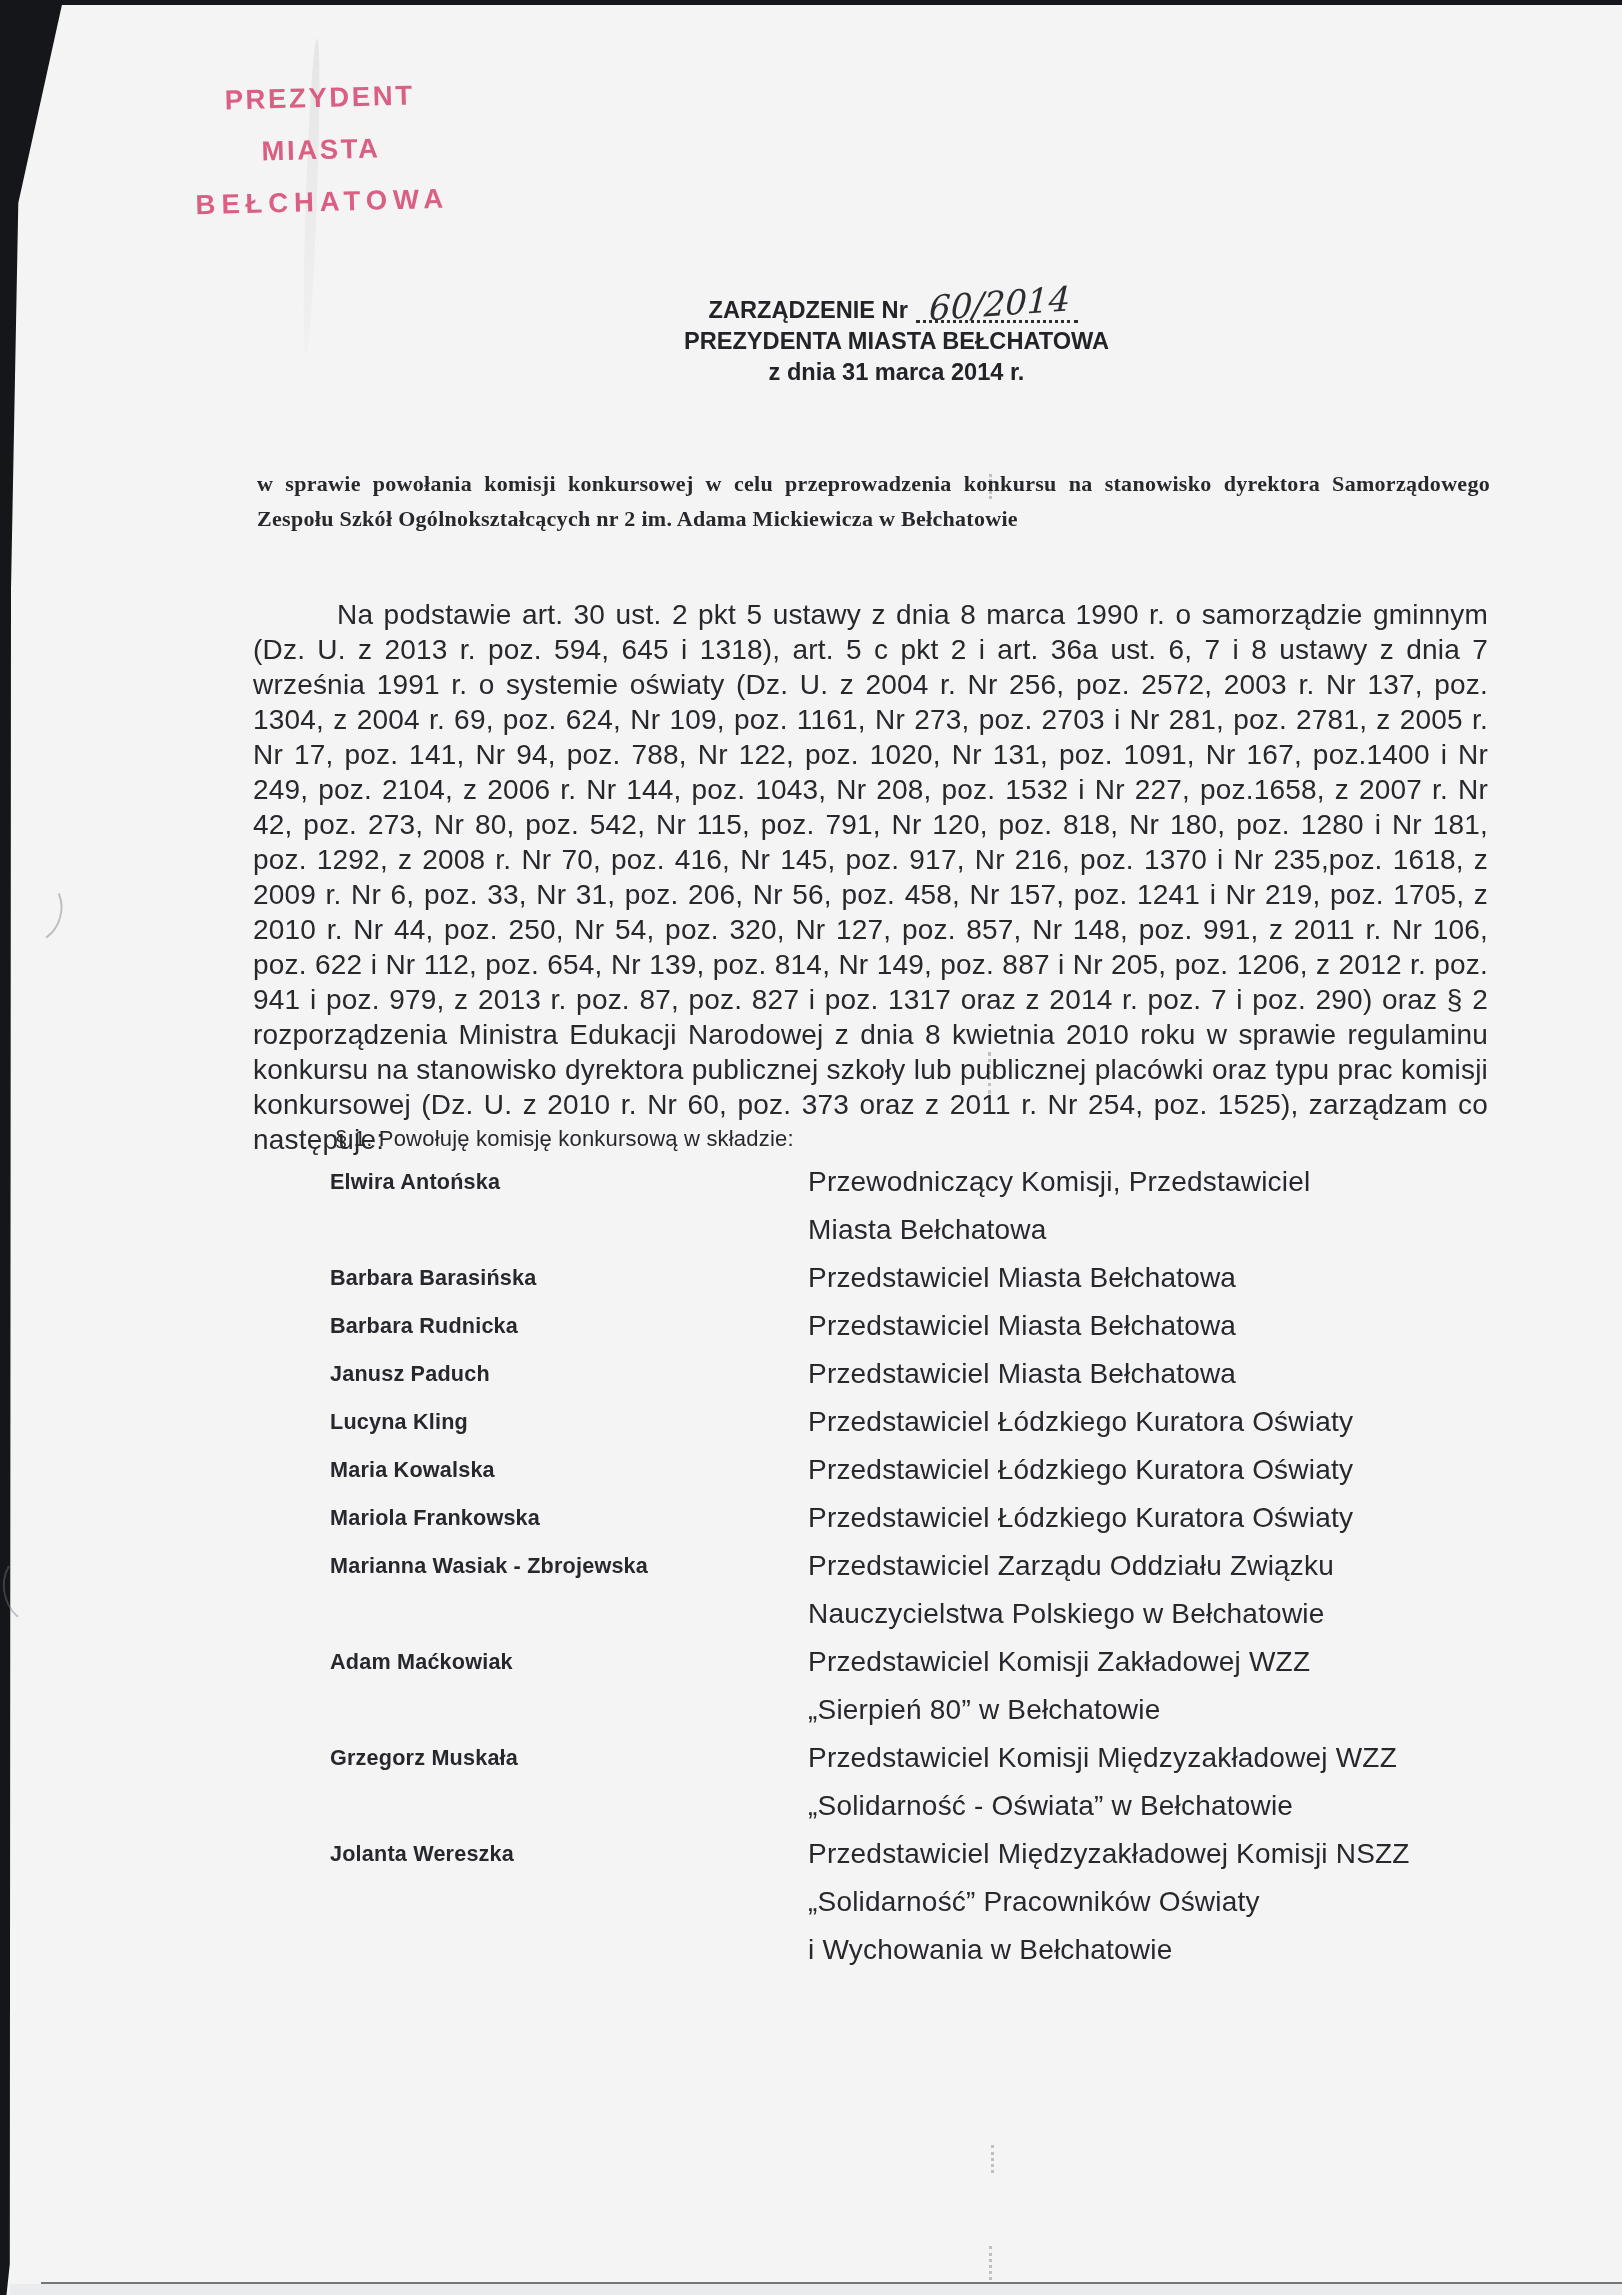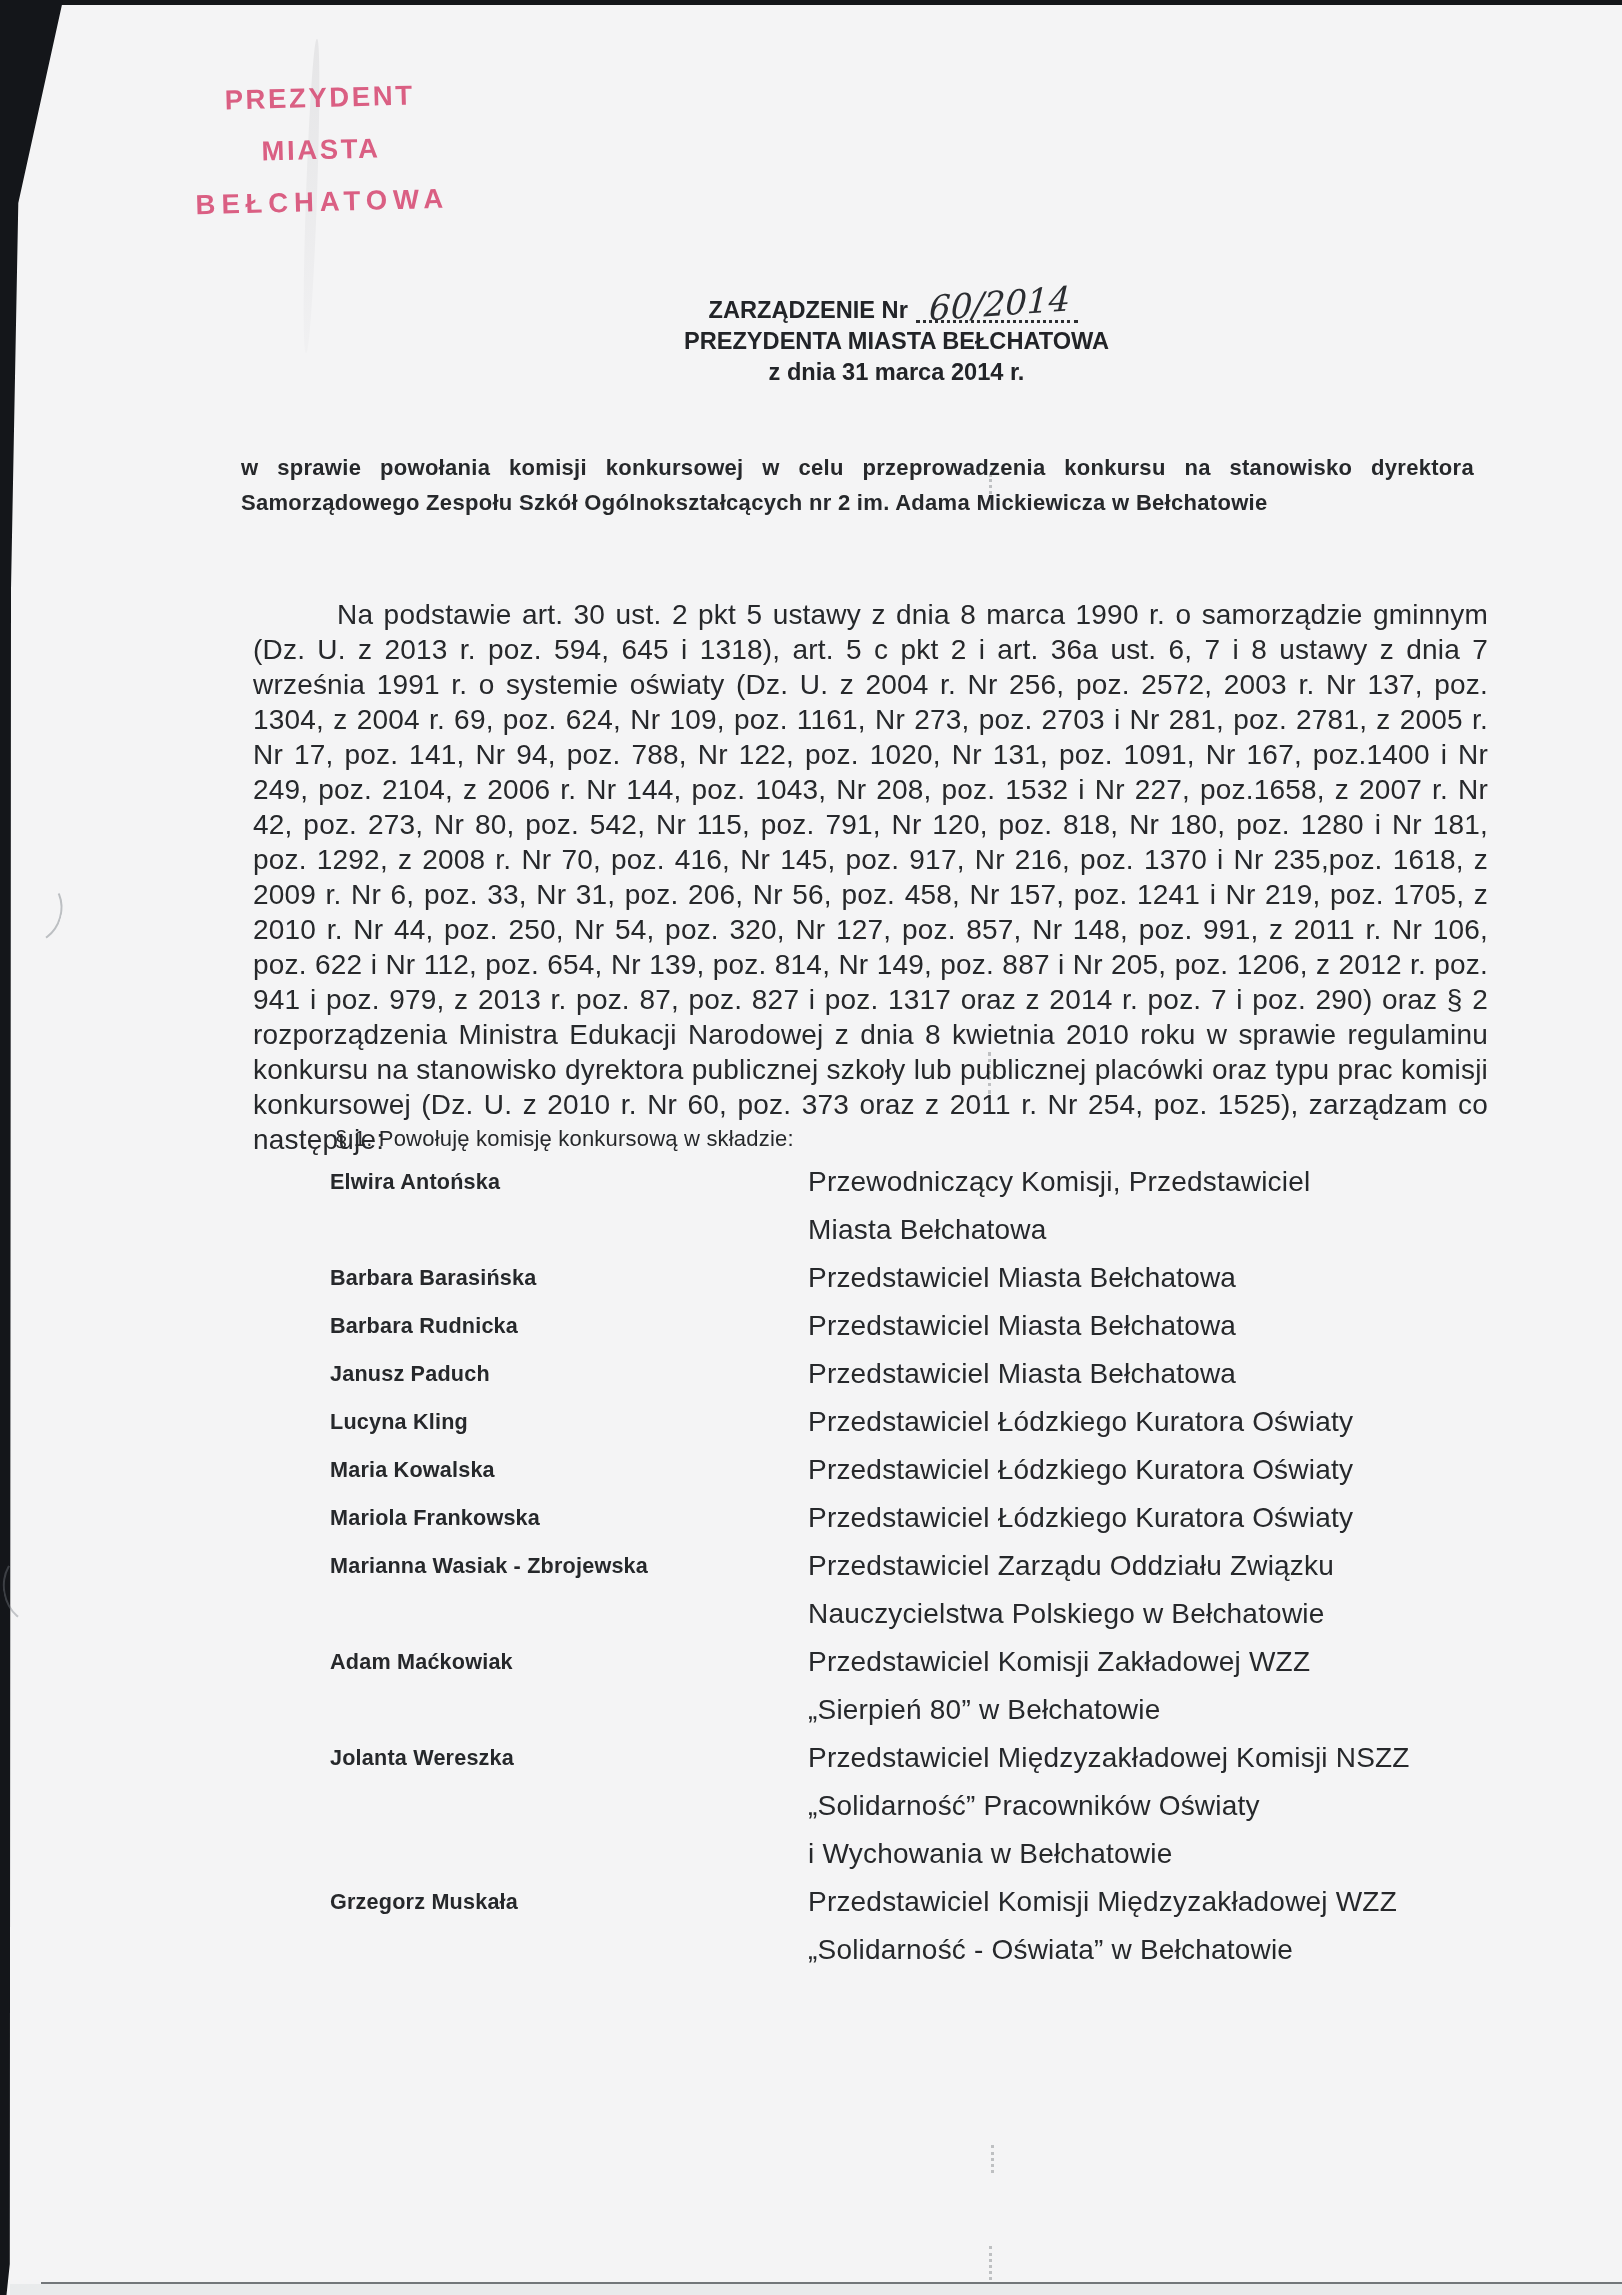--- a/index.html
+++ b/index.html
@@ -81,23 +81,23 @@
   .hand-wrap .hand {
     position: relative; display: inline-block;
     font-family: "DejaVu Serif", serif;
     font-style: italic; font-weight: normal;
     font-size: 34px; color: #2b2d31;
     transform: rotate(-4deg) skewX(-6deg) translateY(-2.6px);
   }
 
   
   .subject {
-    position: absolute; left: 241px; top: 450px; width: 1233px; margin: 0;
+    position: absolute; left: 241px; top: 450px; width: 1233px; margin: 16px;
     font-weight: bold; font-size: 22px; line-height: 35px;
-    text-align: justify; letter-spacing: 0.3px;
+    text-align: justify; letter-spacing: 0.3px; font-family: Liberation Serif, serif;
   }
   .legal {
     position: absolute; left: 241px; top: 585px; width: 1235px; margin: 12px;
     font-size: 28px; line-height: 35px;
     text-align: justify; text-indent: 84px; letter-spacing: 0.2px;
   }
   .sec1 {
     position: absolute; left: 335px; top: 1126px; margin: 0;
     font-size: 22px; letter-spacing: 0.2px; text-align: right;
   }
@@ -177,24 +177,24 @@
     <div class="name">Marianna Wasiak - Zbrojewska</div>
     <div class="role">Przedstawiciel Zarządu Oddziału Związku
 Nauczycielstwa Polskiego w Bełchatowie</div>
   </div>
     <div class="row">
     <div class="name">Adam Maćkowiak</div>
     <div class="role">Przedstawiciel Komisji Zakładowej WZZ
 „Sierpień 80” w Bełchatowie</div>
   </div>
     <div class="row">
+    <div class="name">Grzegorz Muskała</div>
+    <div class="role">Przedstawiciel Komisji Międzyzakładowej WZZ
+„Solidarność - Oświata” w Bełchatowie</div>
+  </div>
+    <div class="row">
     <div class="name">Jolanta Wereszka</div>
     <div class="role">Przedstawiciel Międzyzakładowej Komisji NSZZ
 „Solidarność” Pracowników Oświaty
 i Wychowania w Bełchatowie</div>
   </div>
-    <div class="row">
-    <div class="name">Grzegorz Muskała</div>
-    <div class="role">Przedstawiciel Komisji Międzyzakładowej WZZ
-„Solidarność - Oświata” w Bełchatowie</div>
-  </div>
   </div>
 
 
 </body></html>

